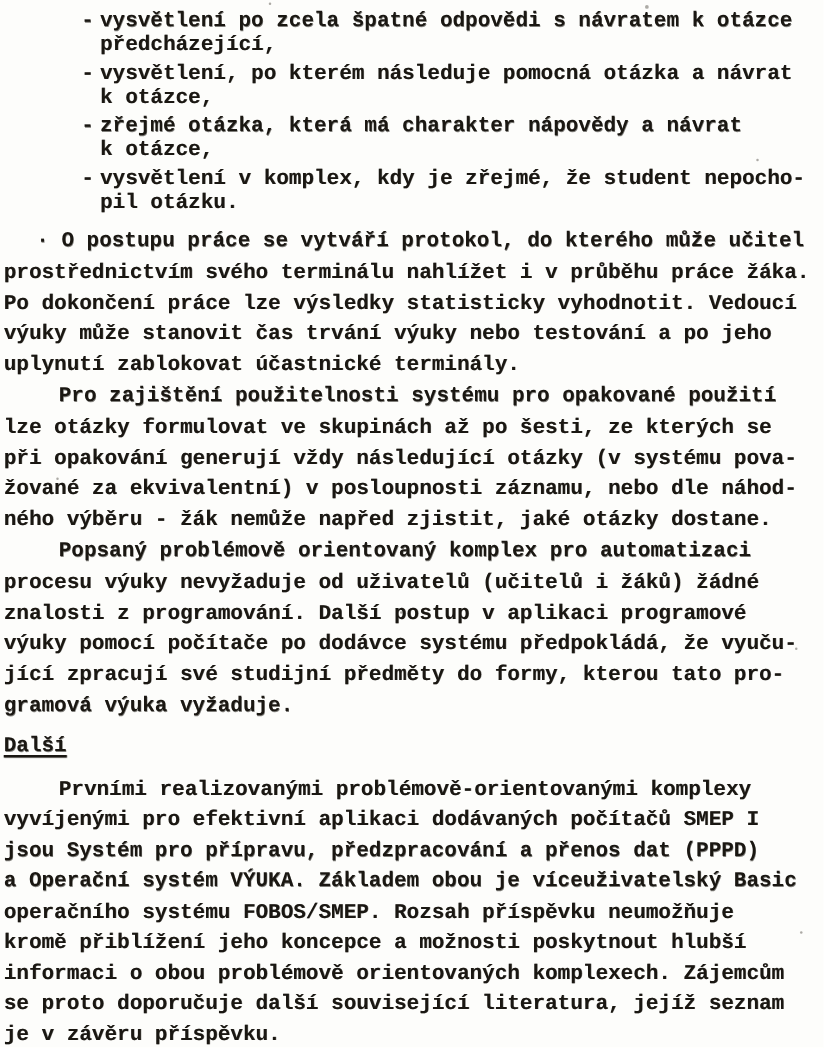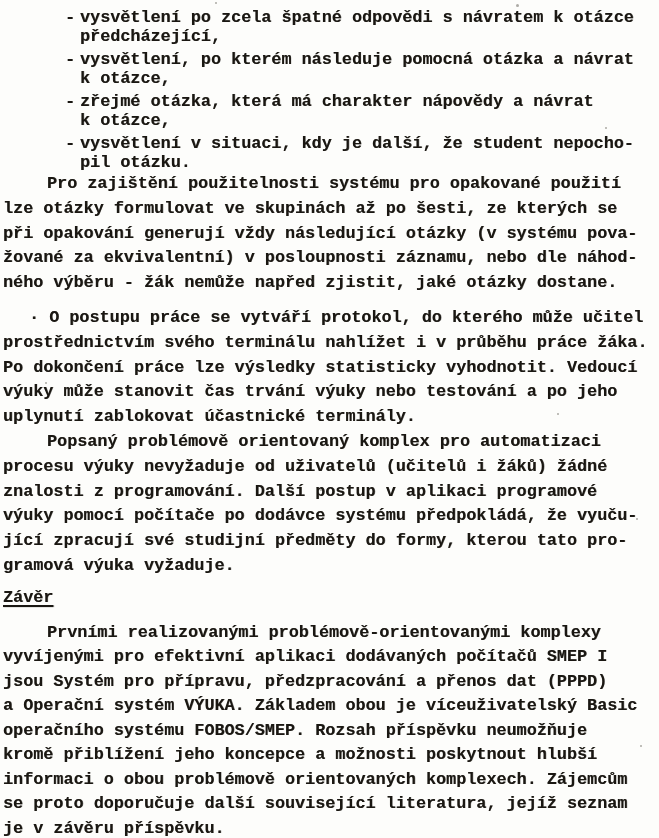--- a/index.html
+++ b/index.html
@@ -88,45 +88,45 @@
       <span class="bullet-text">vysvětlení, po kterém následuje pomocná otázka a návrat
 k otázce,</span>
     </li>
     <li class="bullet-item">
       <span class="bullet-dash">-</span>
       <span class="bullet-text">zřejmé otázka, která má charakter nápovědy a návrat
 k otázce,</span>
     </li>
     <li class="bullet-item">
       <span class="bullet-dash">-</span>
-      <span class="bullet-text">vysvětlení v situaci, kdy je další, že student nepocho-
+      <span class="bullet-text">vysvětlení v komplex, kdy je zřejmé, že student nepocho-
 pil otázku.</span>
     </li>
   </ul>
+
+  <p class="para para-protocol">· O postupu práce se vytváří protokol, do kterého může učitel
+prostřednictvím svého terminálu nahlížet i v průběhu práce žáka.
+Po dokončení práce lze výsledky statisticky vyhodnotit. Vedoucí
+výuky může stanovit čas trvání výuky nebo testování a po jeho
+uplynutí zablokovat účastnické terminály.</p>
 
   <p class="para">Pro zajištění použitelnosti systému pro opakované použití
 lze otázky formulovat ve skupinách až po šesti, ze kterých se
 při opakování generují vždy následující otázky (v systému pova-
 žované za ekvivalentní) v posloupnosti záznamu, nebo dle náhod-
 ného výběru - žák nemůže napřed zjistit, jaké otázky dostane.</p>
-
-  <p class="para para-protocol">· O postupu práce se vytváří protokol, do kterého může učitel
-prostřednictvím svého terminálu nahlížet i v průběhu práce žáka.
-Po dokončení práce lze výsledky statisticky vyhodnotit. Vedoucí
-výuky může stanovit čas trvání výuky nebo testování a po jeho
-uplynutí zablokovat účastnické terminály.</p>
 
   <p class="para">Popsaný problémově orientovaný komplex pro automatizaci
 procesu výuky nevyžaduje od uživatelů (učitelů i žáků) žádné
 znalosti z programování. Další postup v aplikaci programové
 výuky pomocí počítače po dodávce systému předpokládá, že vyuču-
 jící zpracují své studijní předměty do formy, kterou tato pro-
 gramová výuka vyžaduje.</p>
 
-  <h2 class="heading">Závěr</h2>
+  <h2 class="heading">Další</h2>
 
   <p class="para para-conclusion">Prvními realizovanými problémově-orientovanými komplexy
 vyvíjenými pro efektivní aplikaci dodávaných počítačů SMEP I
 jsou Systém pro přípravu, předzpracování a přenos dat (PPPD)
 a Operační systém VÝUKA. Základem obou je víceuživatelský Basic
 operačního systému FOBOS/SMEP. Rozsah příspěvku neumožňuje
 kromě přiblížení jeho koncepce a možnosti poskytnout hlubší
 informaci o obou problémově orientovaných komplexech. Zájemcům
 se proto doporučuje další související literatura, jejíž seznam
 je v závěru příspěvku.</p>

